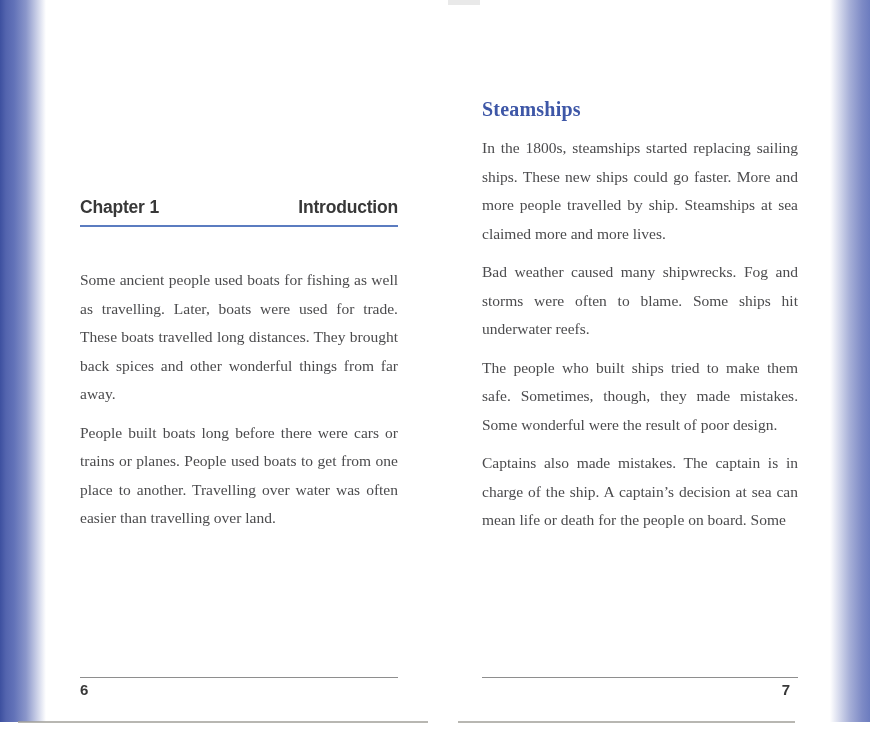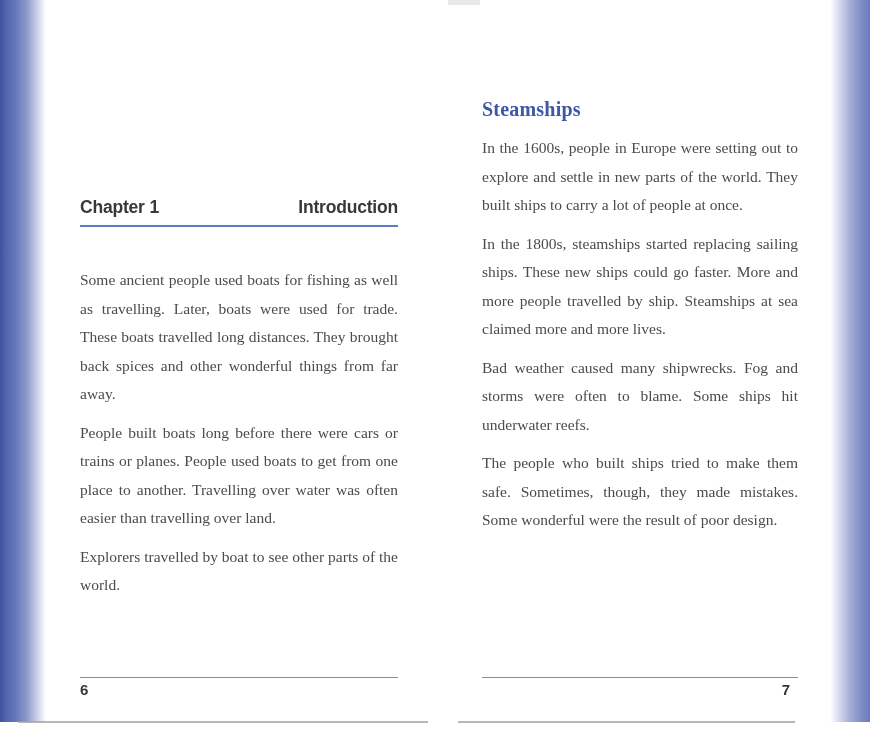--- a/index.html
+++ b/index.html
@@ -102,34 +102,33 @@
   <div class="top-edge-mark"></div>
 
   <div class="page page-left">
     <div class="chapter-header">
       <span>Chapter 1</span>
       <span>Introduction</span>
     </div>
     <div class="body-text">
       <p>Some ancient people used boats for fishing as well as travelling. Later, boats were used for trade. These boats travelled long distances. They brought back spices and other wonderful things from far away.</p>
       <p>People built boats long before there were cars or trains or planes. People used boats to get from one place to another. Travelling over water was often easier than travelling over land.</p>
-      <p>Explorers travelled by boat to see other parts of the world.</p>
     </div>
     <div class="page-footer">
       <span>6</span>
     </div>
   </div>
 
   <div class="page page-right">
     <h2 class="section-heading">Steamships</h2>
     <div class="body-text">
-      <p>In the 1600s, people in Europe were setting out to explore and settle in new parts of the world. They built ships to carry a lot of people at once.</p>
       <p>In the 1800s, steamships started replacing sailing ships. These new ships could go faster. More and more people travelled by ship. Steamships at sea claimed more and more lives.</p>
       <p>Bad weather caused many shipwrecks. Fog and storms were often to blame. Some ships hit underwater reefs.</p>
       <p>The people who built ships tried to make them safe. Sometimes, though, they made mistakes. Some wonderful were the result of poor design.</p>
+      <p>Captains also made mistakes. The captain is in charge of the ship. A captain’s decision at sea can mean life or death for the people on board. Some</p>
     </div>
     <div class="page-footer num-right">
       <span>7</span>
     </div>
   </div>
 
   <div class="bottom-edge">
     <div class="seg seg-left"></div>
     <div class="seg seg-right"></div>
   </div>

